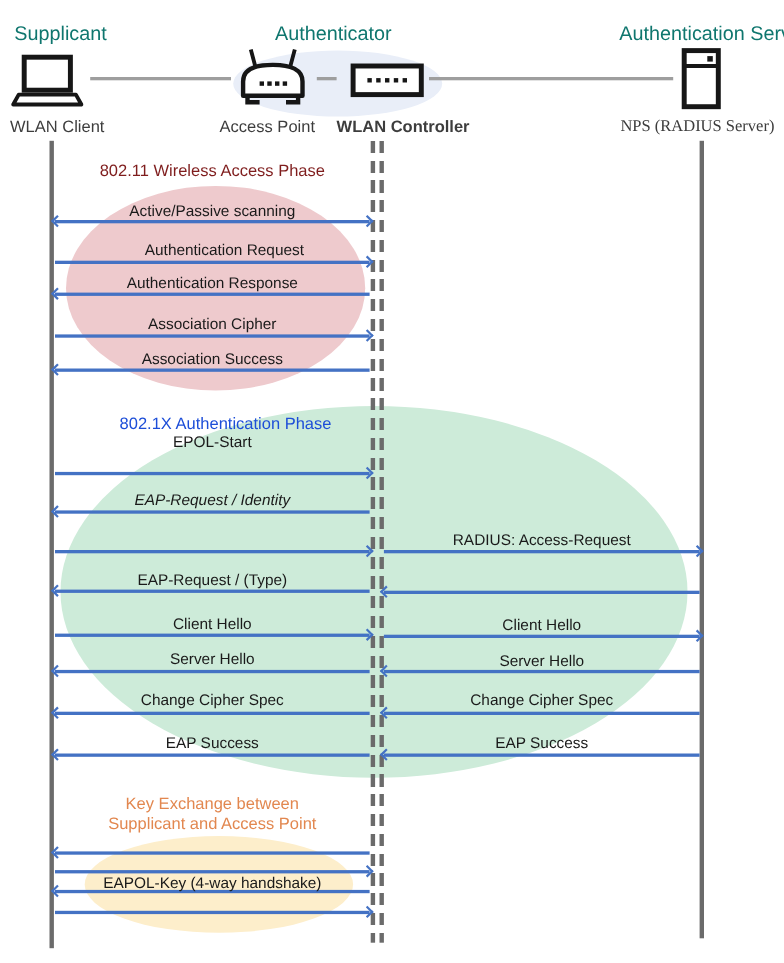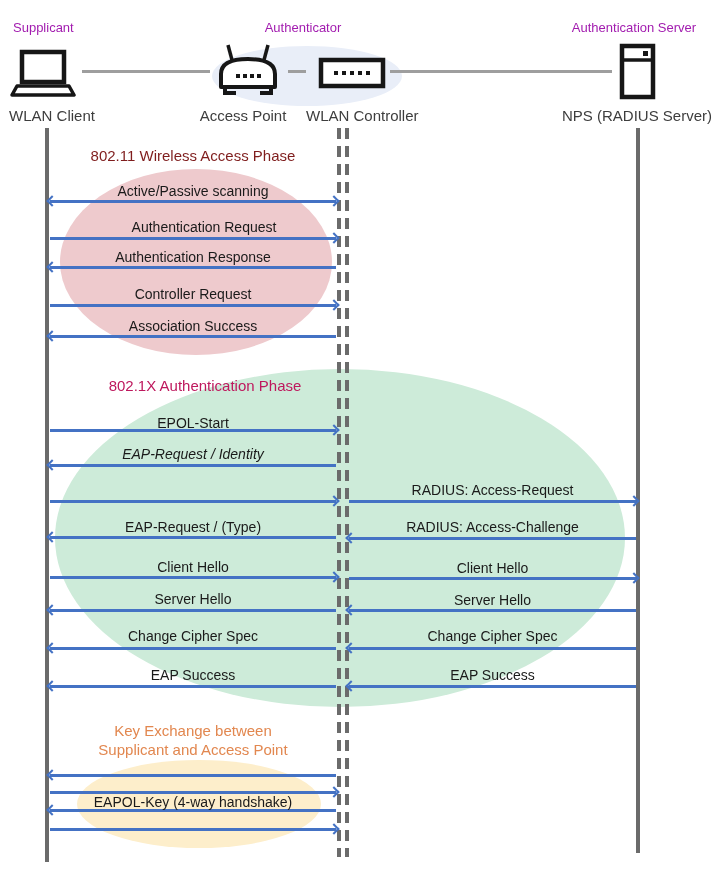--- a/index.html
+++ b/index.html
@@ -1,24 +1,24 @@
 <!DOCTYPE html>
 <html><head>
 <meta charset="utf-8">
 <style>
   html,body{margin:0;padding:0;background:#fff;}
   .canvas{position:relative;width:713px;height:875px;background:#ffffff;overflow:hidden;
           font-family:"Liberation Sans", sans-serif;}
   
-  .role{position:absolute;font-size:13px;color:#a21caf;white-space:nowrap;}
+  .role{position:absolute;font-size:18px;color:#0f766e;white-space:nowrap;}
   .dev{position:absolute;font-size:15px;color:#3d3d3d;text-align:center;white-space:nowrap;}
   .lbl{position:absolute;font-size:14px;color:#1a1a1a;text-align:center;line-height:16px;white-space:nowrap;z-index:4;}
   .ptitle{position:absolute;font-size:15px;text-align:center;line-height:18px;white-space:nowrap;z-index:4;}
   .t-red{color:#7f1d1d;}
-  .t-green{color:#be185d;}
+  .t-green{color:#1d4ed8;}
   .t-orange{color:#e2874f;}
   
   .segL{left:50px;width:286px;}
   .segR{left:349px;width:287px;}
   
   .ell{position:absolute;border-radius:50%;z-index:1;}
   .ell-pink{background:#eecacd;}
   .ell-green{background:#cdebd9;}
   .ell-yellow{background:#fdeecb;}
   .ell-blue{background:#e9eef8;}
@@ -79,22 +79,22 @@
   </svg>
 
   <svg class="icon" style="left:618px;top:43px;" width="40" height="58" viewBox="0 0 40 58">
     <rect x="4" y="3" width="31" height="51" fill="#fff" stroke="#161616" stroke-width="4.5"></rect>
     <line x1="4" y1="17" x2="35" y2="17" stroke="#161616" stroke-width="3.5"></line>
     <rect x="25" y="8" width="5" height="5" fill="#161616"></rect>
   </svg>
 
   <div class="dev" style="left:6px;top:107px;width:92px;">WLAN Client</div>
   <div class="dev" style="left:193px;top:107px;width:100px;">Access Point</div>
-  <div class="dev" style="left:306px;top:107px;width:112px;">WLAN Controller</div>
-  <div class="dev" style="left:562px;top:107px;width:144px;">NPS (RADIUS Server)</div>
+  <div class="dev" style="left:306px;top:107px;width:112px;font-weight:bold;">WLAN Controller</div>
+  <div class="dev" style="left:562px;top:107px;width:144px;font-family:Liberation Serif, serif;">NPS (RADIUS Server)</div>
 
   <div class="ell ell-pink" style="left:60px;top:169px;width:272px;height:186px;"></div>
   <div class="ell ell-green" style="left:55px;top:369px;width:570px;height:338px;"></div>
   <div class="ell ell-yellow" style="left:77px;top:760px;width:244px;height:88px;"></div>
 
   <div class="life" style="left:45px;top:128px;height:734px;"></div>
   <div class="life-dash" style="left:337px;top:128px;height:729px;"></div>
   <div class="life-dash" style="left:345px;top:128px;height:729px;"></div>
   <div class="life" style="left:636px;top:128px;height:725px;"></div>
 
@@ -102,41 +102,40 @@
 
   <div class="lbl segL" style="top:183px;">Active/Passive scanning</div>
   <div class="arrow segL hl hr" style="top:200px;"></div>
 
   <div class="lbl segL" style="top:219px;padding-left:11px;">Authentication Request</div>
   <div class="arrow segL hr" style="top:237px;"></div>
 
   <div class="lbl segL" style="top:249px;">Authentication Response</div>
   <div class="arrow segL hl" style="top:266px;"></div>
 
-  <div class="lbl segL" style="top:286px;">Controller Request</div>
+  <div class="lbl segL" style="top:286px;">Association Cipher</div>
   <div class="arrow segL hr" style="top:304px;"></div>
 
   <div class="lbl segL" style="top:318px;">Association Success</div>
   <div class="arrow segL hl" style="top:335px;"></div>
 
   <div class="ptitle t-green" style="left:60px;top:377px;width:290px;">802.1X Authentication Phase</div>
 
-  <div class="lbl segL" style="top:415px;">EPOL-Start</div>
+  <div class="lbl segL" style="top:393px;">EPOL-Start</div>
   <div class="arrow segL hr" style="top:429px;"></div>
 
   <div class="lbl segL" style="top:446px;font-style:italic;">EAP-Request / Identity</div>
   <div class="arrow segL hl" style="top:464px;"></div>
 
   <div class="arrow segL hr" style="top:500px;"></div>
   <div class="lbl segR" style="top:482px;">RADIUS: Access-Request</div>
   <div class="arrow segR hr" style="top:500px;"></div>
 
   <div class="lbl segL" style="top:519px;">EAP-Request / (Type)</div>
   <div class="arrow segL hl" style="top:536px;"></div>
-  <div class="lbl segR" style="top:519px;">RADIUS: Access-Challenge</div>
   <div class="arrow segR hl" style="top:537px;"></div>
 
   <div class="lbl segL" style="top:559px;">Client Hello</div>
   <div class="arrow segL hr" style="top:576px;"></div>
   <div class="lbl segR" style="top:560px;">Client Hello</div>
   <div class="arrow segR hr" style="top:577px;"></div>
 
   <div class="lbl segL" style="top:591px;">Server Hello</div>
   <div class="arrow segL hl" style="top:609px;"></div>
   <div class="lbl segR" style="top:592px;">Server Hello</div>

